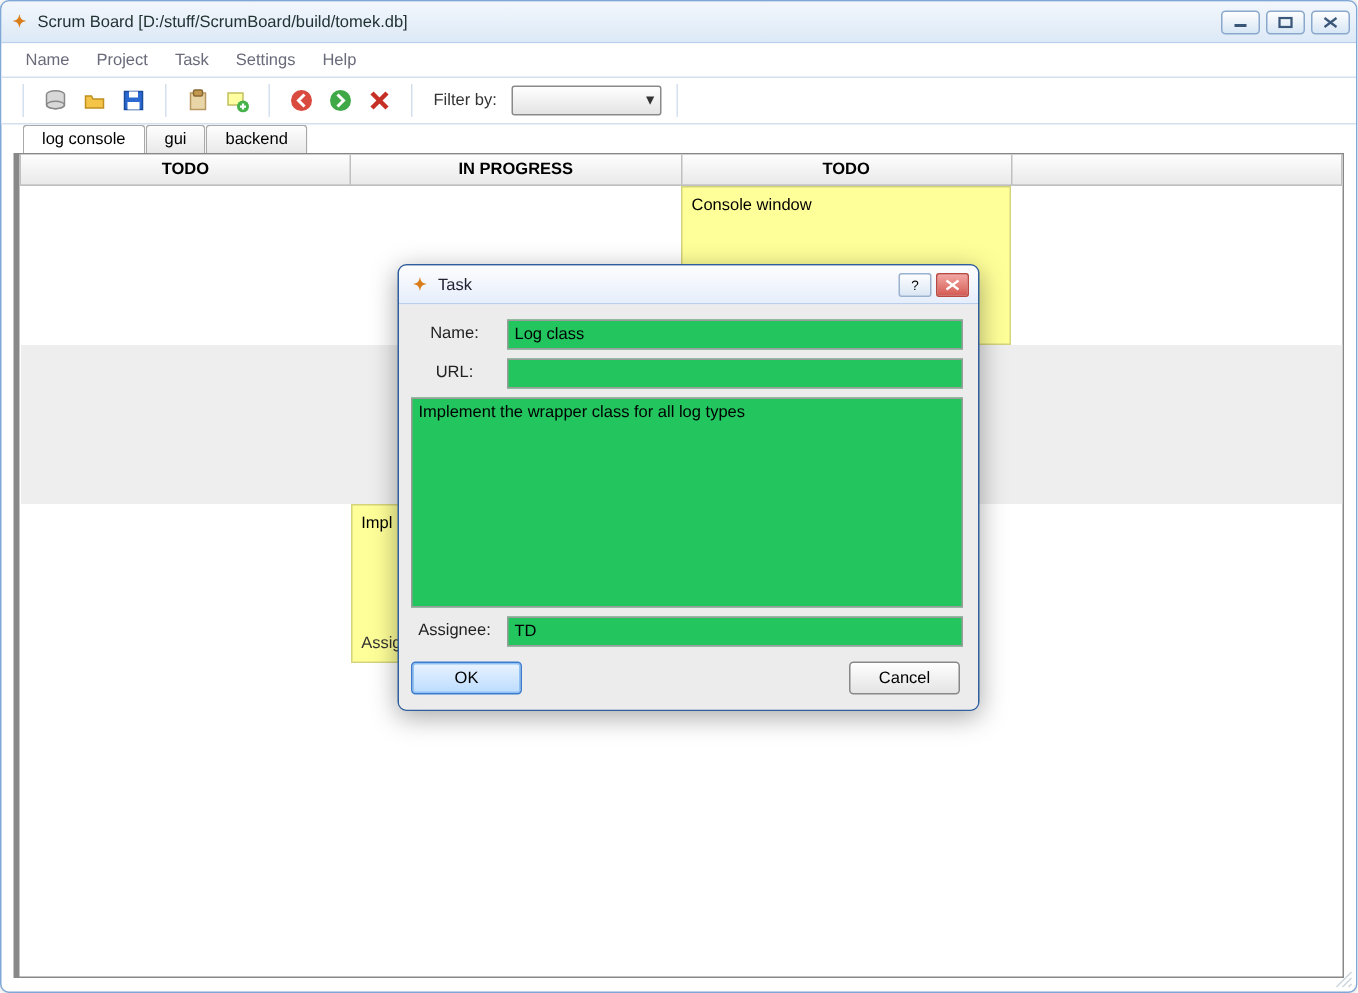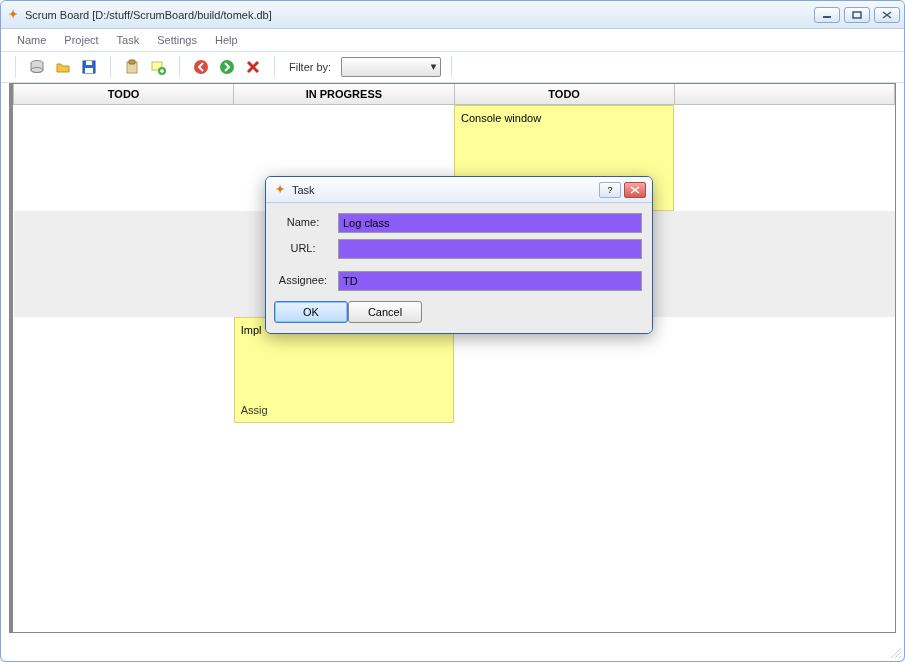--- a/index.html
+++ b/index.html
@@ -35,23 +35,23 @@
 .dialog { position:absolute; left:264px; top:175px; width:388px; border:1px solid #2f5f9e; border-radius:6px; background:#ececec; box-shadow:0 4px 18px rgba(0,0,0,.35); }
 .dialog-titlebar { height:26px; background:linear-gradient(#fdfdfe,#e6eefb); border-bottom:1px solid #b8ceea; display:flex; align-items:center; padding:0 6px; border-radius:5px 5px 0 0; }
 .dialog-titlebar .dlg-icon { width:16px; height:16px; margin-right:4px; display:inline-flex;align-items:center;justify-content:center;color:#d97d1a;font-weight:bold;}
 .dialog-title { color:#223; }
 .dialog-tb-btns { margin-left:auto; display:flex; gap:3px;}
 .dlg-btn { width:22px; height:16px; border:1px solid #9bb2cf; border-radius:2px; background:linear-gradient(#fdfdfe,#dbe7f4); display:flex;align-items:center;justify-content:center; font-size:9px; cursor:pointer;}
 .dlg-btn.close { background:linear-gradient(#f3a7a3,#d45c54); border-color:#b94840; color:#fff; font-weight:bold;}
 .dialog-body { padding:10px 10px 10px 8px; background:#ececec; border-radius:0 0 5px 5px;}
 .form-row { display:flex; align-items:flex-start; margin-bottom:6px; }
 .form-label { width:64px; text-align:center; padding-right:6px; padding-top:3px; color:#222; font-size:11px;}
-.form-input { flex:1; border:1px solid #9c9c9c; background:#8b5cf6; padding:3px 4px; font-size:11px; font-family:inherit; outline:none; }
+.form-input { flex:1; border:1px solid #9c9c9c; background:#22c55e; padding:3px 4px; font-size:11px; font-family:inherit; outline:none; }
 .form-input.tall { height:140px; resize:none; }
-.dialog-buttons { display:flex; justify-content:flex-start; margin-top:10px; padding-right:2px; }
+.dialog-buttons { display:flex; justify-content:space-between; margin-top:10px; padding-right:2px; }
 .push-btn { width:74px; height:22px; border:1px solid #888; border-radius:3px; background:linear-gradient(#fefefe,#e4e4e4); cursor:pointer; font-size:11px; font-family:inherit; }
 .push-btn.primary { border:1px solid #3c7cce; background:linear-gradient(#e9f3ff,#bcdcff); box-shadow:0 0 0 1px #8fc1f4 inset; }
 .resize-grip { position:absolute; right:2px; bottom:2px; width:14px; height:14px; opacity:.5; }
 .resize-grip svg { display:block; }
 </style>
 </head>
 <body>
 
 <div class="window">
 
@@ -141,20 +141,25 @@
           <line x1="13" y1="3" x2="3" y2="13" stroke="#c62f24" stroke-width="3"></line>
         </svg>
     </div>
     <div class="tool-sep"></div>
     <span class="filter-label">Filter by:</span>
     <div class="filter-select"></div>
     <div class="tool-sep"></div>
   </div>
 
   <div class="content-area">
+    <div class="tabs-row">
+      <div class="tab active">log console</div>
+      <div class="tab">gui</div>
+      <div class="tab">backend</div>
+    </div>
     <div class="board-wrap">
       <table class="board-table">
         <colgroup>
             <col style="width:25%">
             <col style="width:25%">
             <col style="width:25%">
             <col style="width:25%">
           </colgroup>
         <thead>
           <tr>
@@ -218,20 +223,21 @@
     <div class="dialog-body">
       <div class="form-row">
         <div class="form-label">Name:</div>
         <input class="form-input" type="text" value="Log class" style="">
       </div>
       <div class="form-row">
         <div class="form-label">URL:</div>
         <input class="form-input" type="text" value="" style="">
       </div>
       <div class="form-row">
+        <textarea class="form-input tall" style="">Implement the wrapper class for all log types</textarea>
       </div>
       <div class="form-row">
         <div class="form-label">Assignee:</div>
         <input class="form-input" type="text" value="TD" style="">
       </div>
       <div class="dialog-buttons">
         <button class="push-btn primary">OK</button>
         <button class="push-btn">Cancel</button>
       </div>
     </div>

